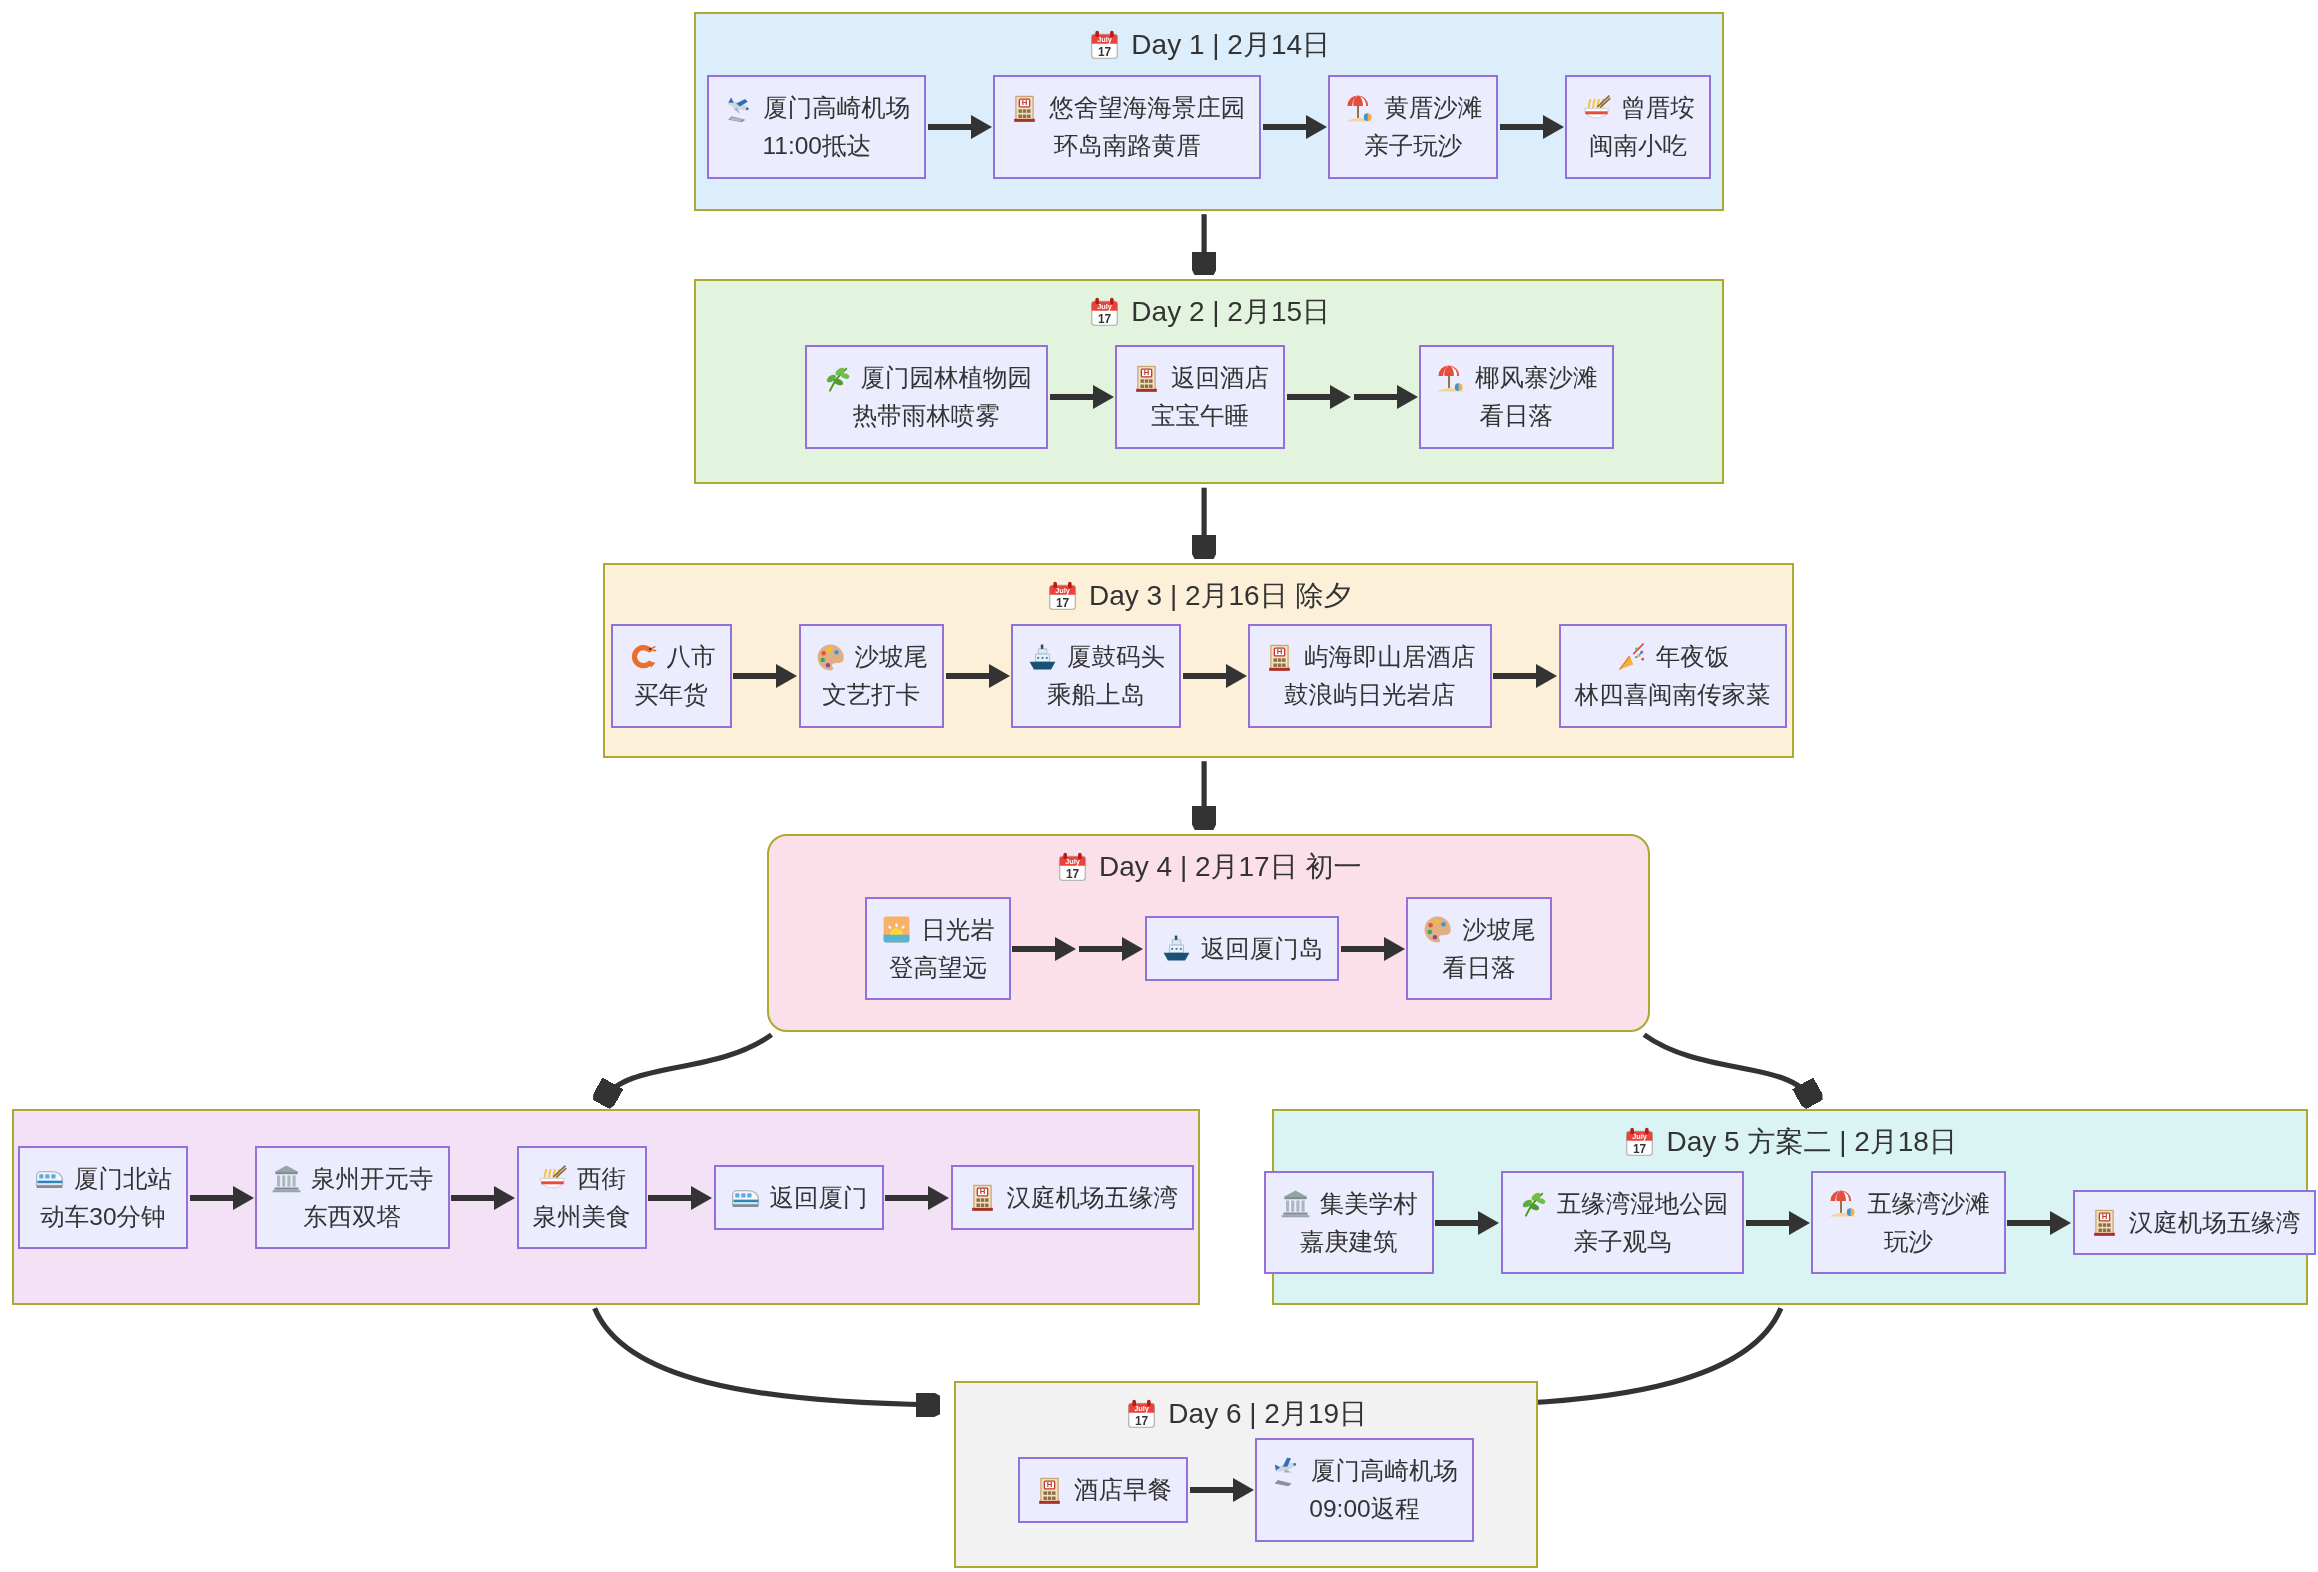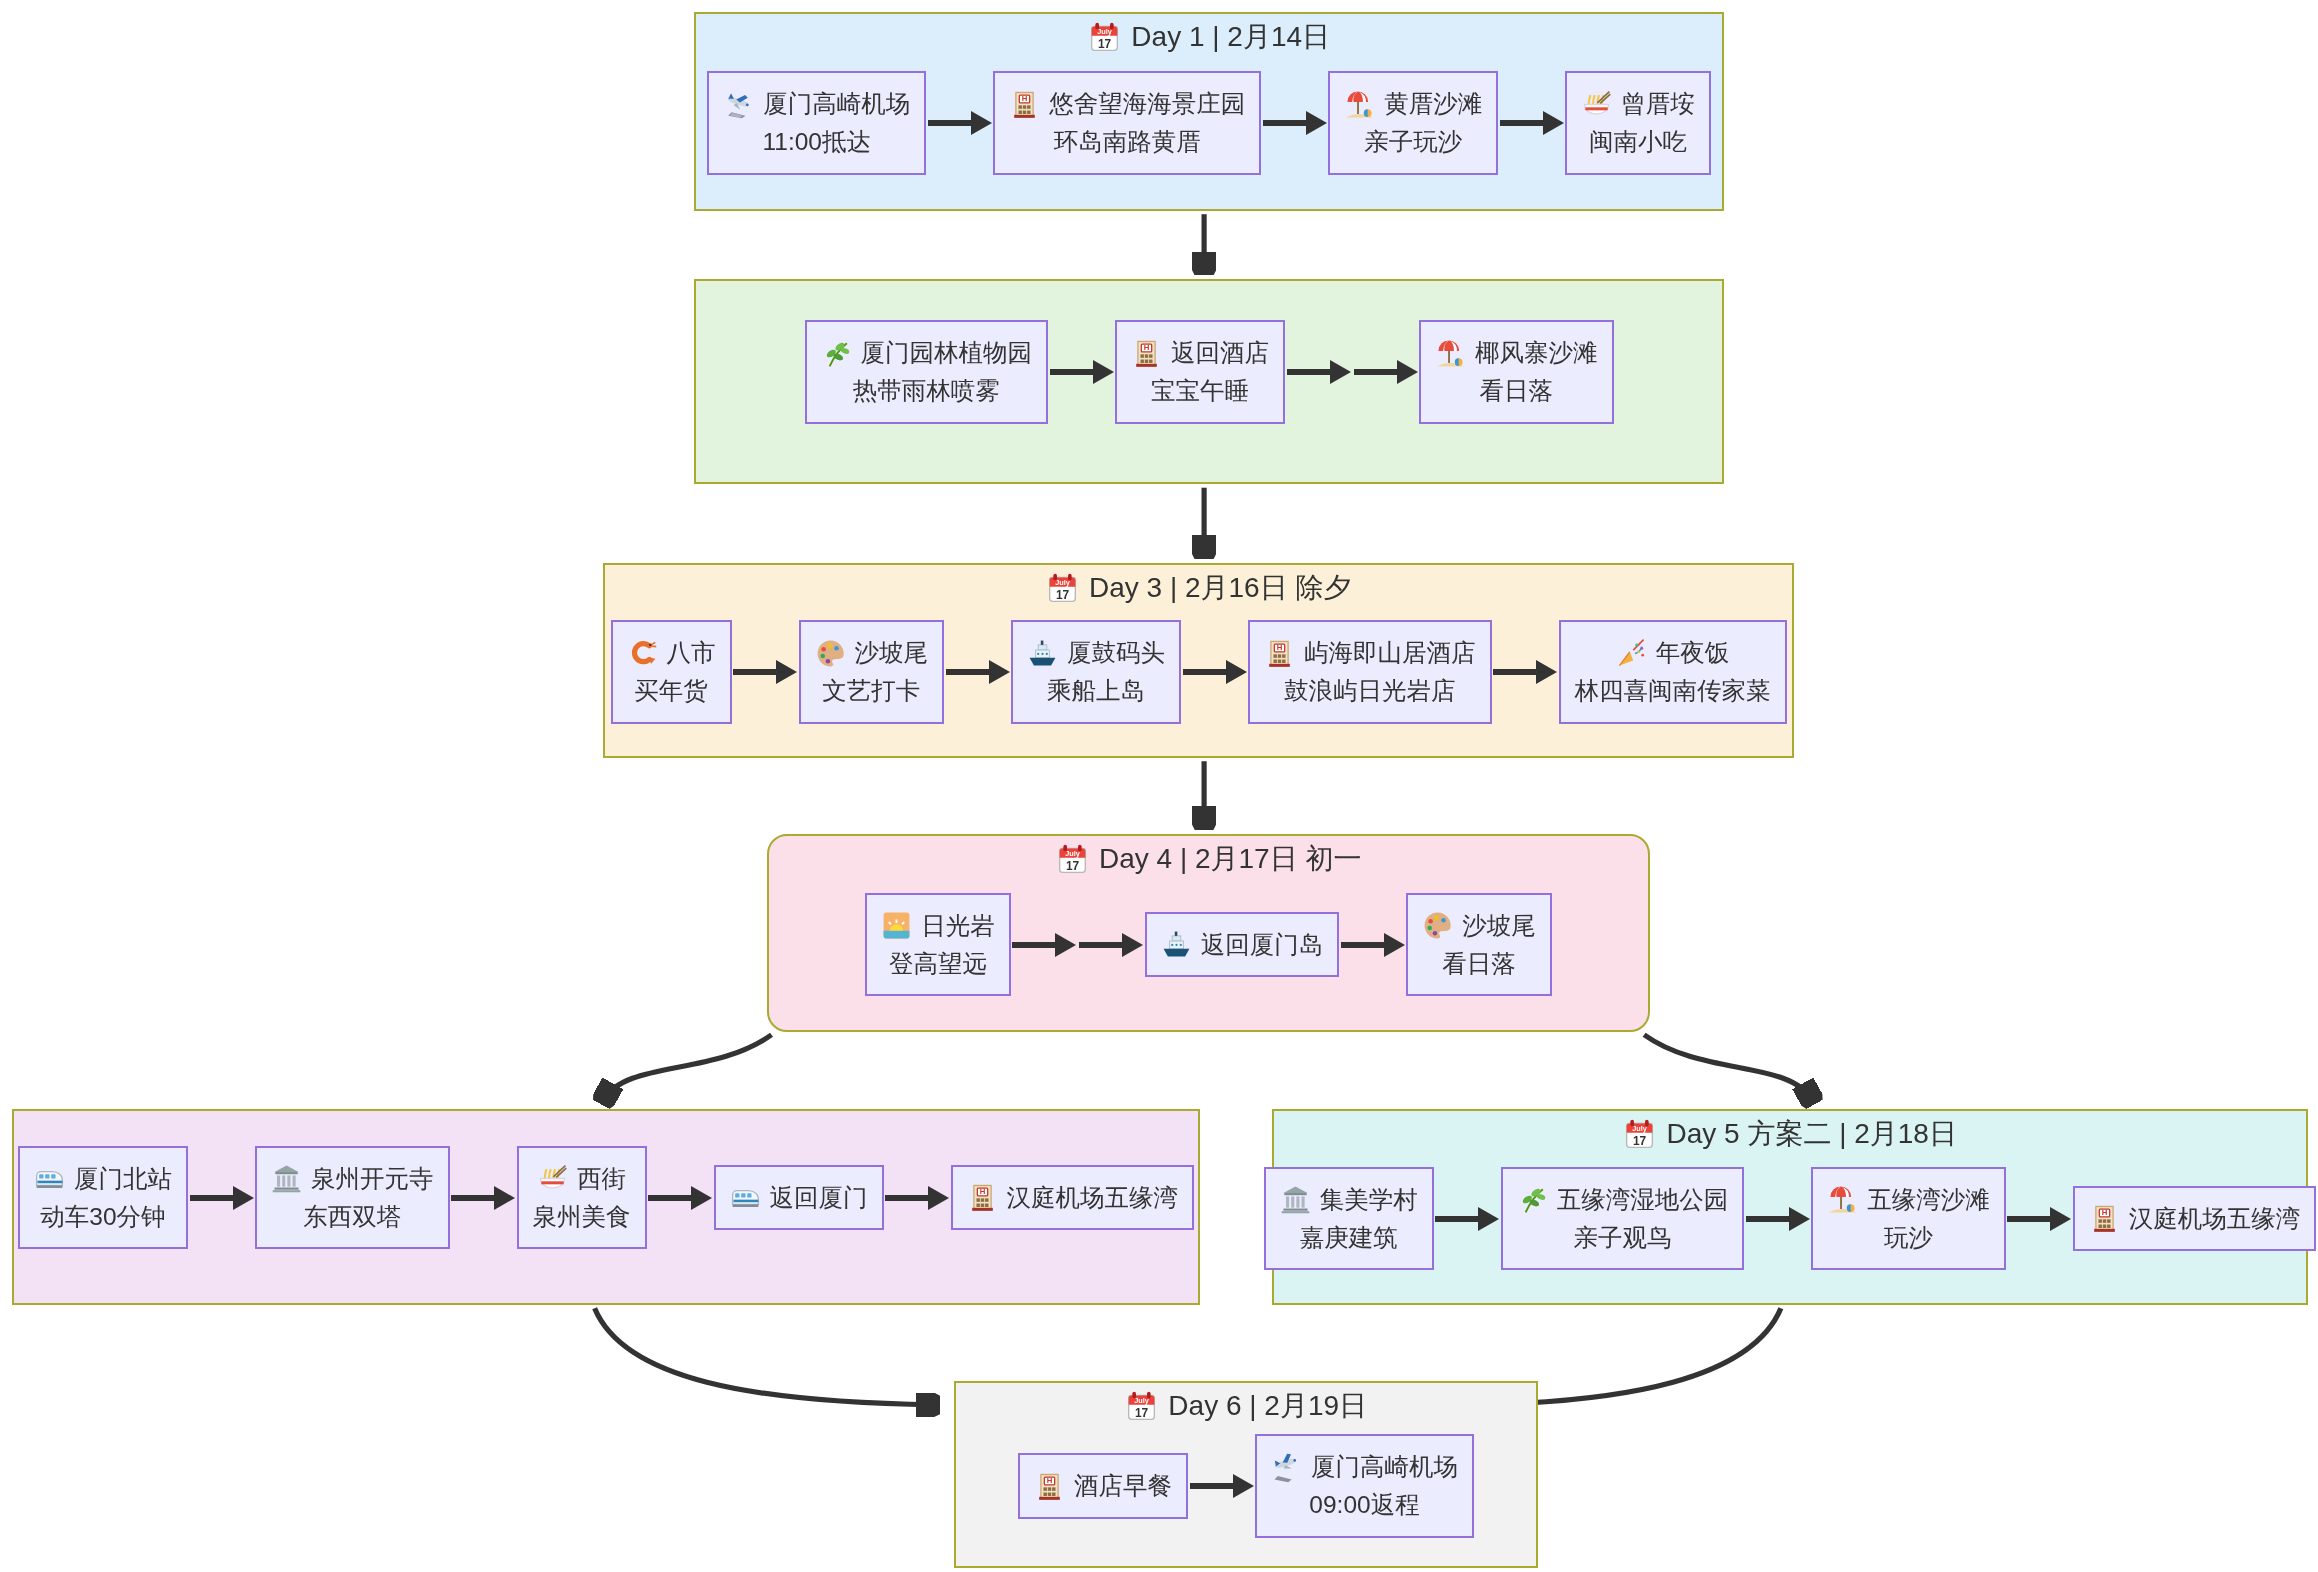--- a/index.html
+++ b/index.html
@@ -10,21 +10,21 @@
   }
   .edges{position:absolute;left:0;top:0;width:2319px;height:1573px;pointer-events:none;}
   .edges path{stroke:var(--edge,#333);stroke-width:7;fill:none;}
   .cluster{
     position:absolute;box-sizing:border-box;
     border:2.2px solid var(--cluster-border,#AAAA33);
     display:flex;flex-direction:column;
   }
   .ctitle{
     display:flex;align-items:center;justify-content:center;gap:10.4px;
-    margin-top:4px;font-size:28px;color:var(--text,#333);white-space:nowrap;
+    margin-top:12px;font-size:28px;color:var(--text,#333);white-space:nowrap;
   }
   .ctitle .isvg{width:33px;height:33px;}
   .crow{
     flex:1;display:flex;align-items:center;justify-content:center;
     padding:3px 7.4px 22px;
   }
   .node{
     box-sizing:border-box;flex:none;
     background:var(--node-fill,#ECECFF);
     border:2.2px solid var(--node-border,#9370DB);
@@ -267,20 +267,28 @@
             </svg>
           </span>
           <span>曾厝垵</span>
         </div>
       <div class="l2">闽南小吃</div>
     </div>
   </div>
 </section>
 
 <section class="cluster" style="left: 694px; top: 279px; width: 1030px; height: 205px; background-color: rgb(226, 243, 222);">
+  <header class="ctitle">
+    <span class="ic">
+        <svg class="isvg" viewBox="0 0 44 44" width="33" height="33">
+          <use href="#i-calendar"></use>
+        </svg>
+      </span>
+    <span>Day 2 | 2月15日</span>
+  </header>
   <div class="crow">
     <div class="node">
       <div class="l1">
           <span class="ic">
             <svg class="isvg" viewBox="0 0 42 42" width="31" height="31">
               <use href="#i-herb"></use>
             </svg>
           </span>
           <span>厦门园林植物园</span>
         </div>

